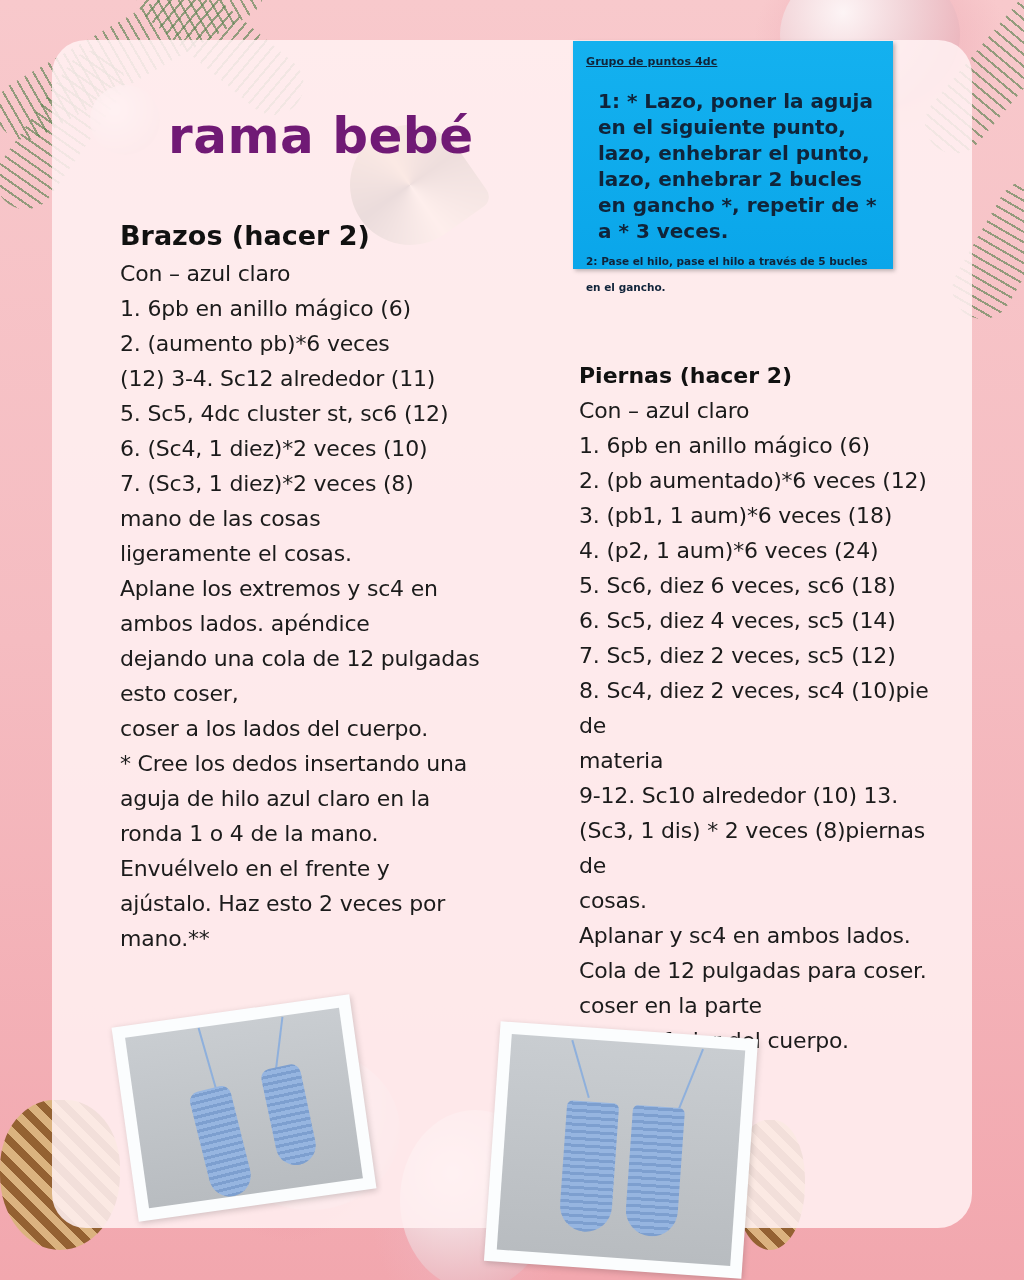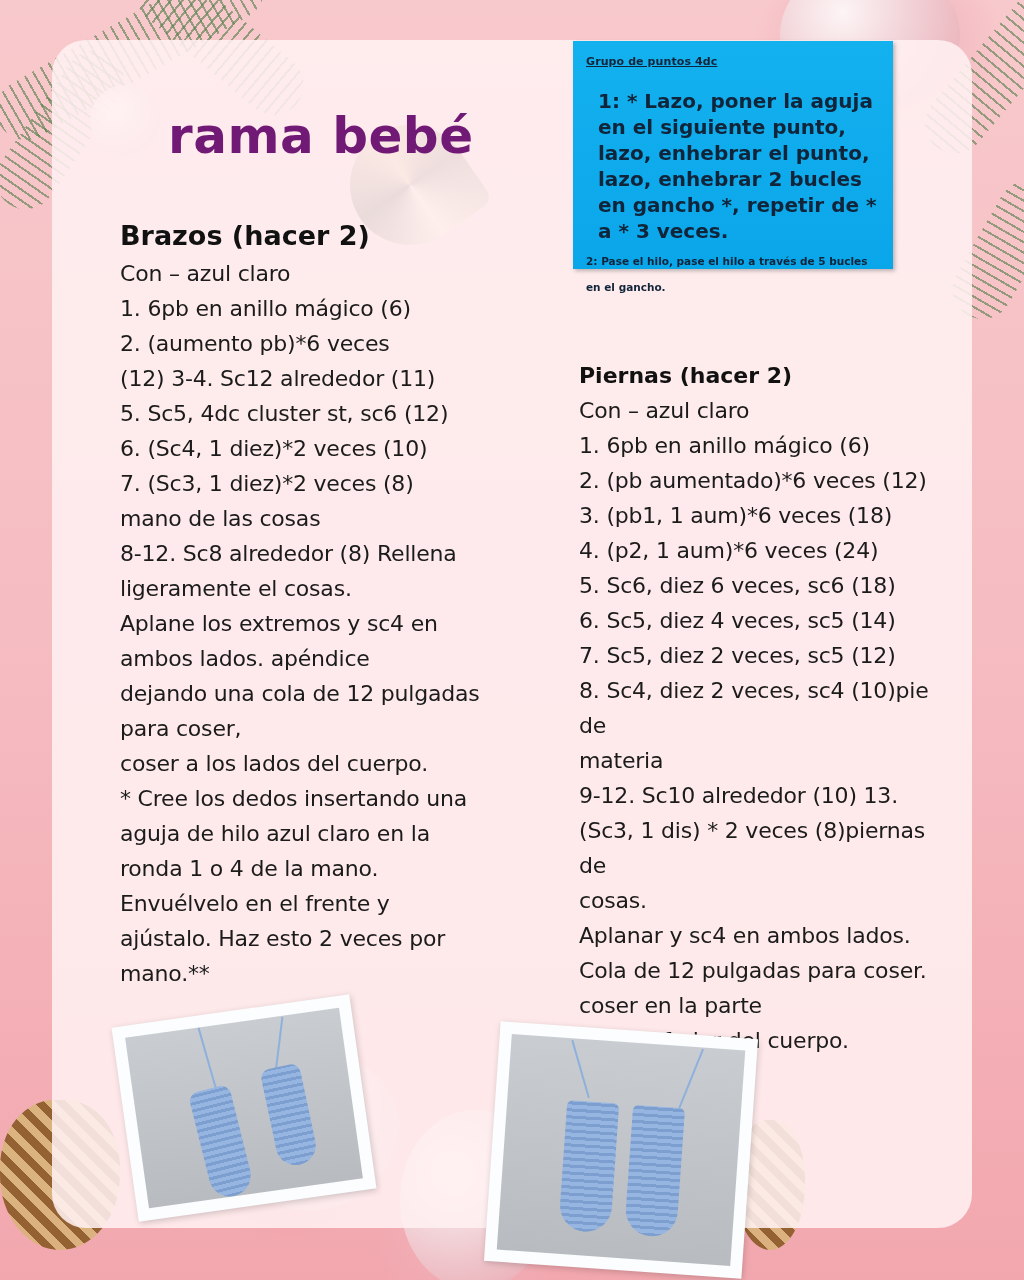--- a/index.html
+++ b/index.html
@@ -226,26 +226,25 @@
 <div class="section left-section">
   <p class="heading">Brazos (hacer 2)</p>
   <p class="line">Con – azul claro</p>
   <p class="line">1. 6pb en anillo mágico (6)</p>
   <p class="line">2. (aumento pb)*6 veces</p>
   <p class="line">(12) 3-4. Sc12 alrededor (11)</p>
   <p class="line">5. Sc5, 4dc cluster st, sc6 (12)</p>
   <p class="line">6. (Sc4, 1 diez)*2 veces (10)</p>
   <p class="line">7. (Sc3, 1 diez)*2 veces (8)</p>
   <p class="line">mano de las cosas</p>
-  <p class="line">8-12. Sc8 alrededor (8) Rellena</p>
   <p class="line">ligeramente el cosas.</p>
   <p class="line">Aplane los extremos y sc4 en</p>
   <p class="line">ambos lados. apéndice</p>
   <p class="line">dejando una cola de 12 pulgadas</p>
-  <p class="line">para coser,</p>
+  <p class="line">esto coser,</p>
   <p class="line">coser a los lados del cuerpo.</p>
   <p class="line">* Cree los dedos insertando una</p>
   <p class="line">aguja de hilo azul claro en la</p>
   <p class="line">ronda 1 o 4 de la mano.</p>
   <p class="line">Envuélvelo en el frente y</p>
   <p class="line">ajústalo. Haz esto 2 veces por</p>
   <p class="line">mano.**</p>
 </div>
 
 <div class="section right-section">

